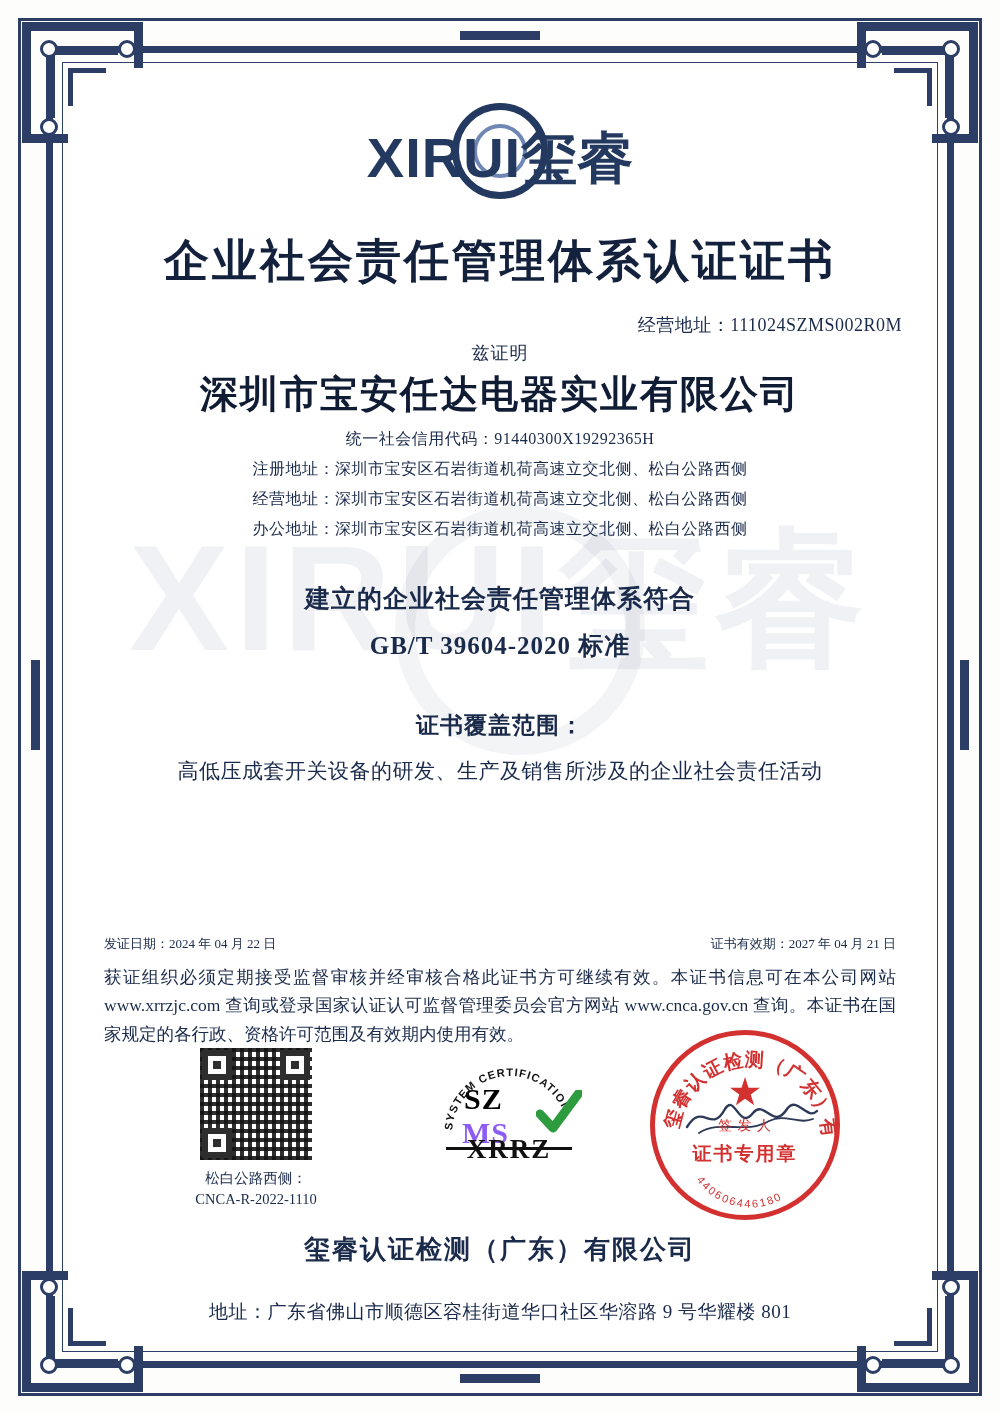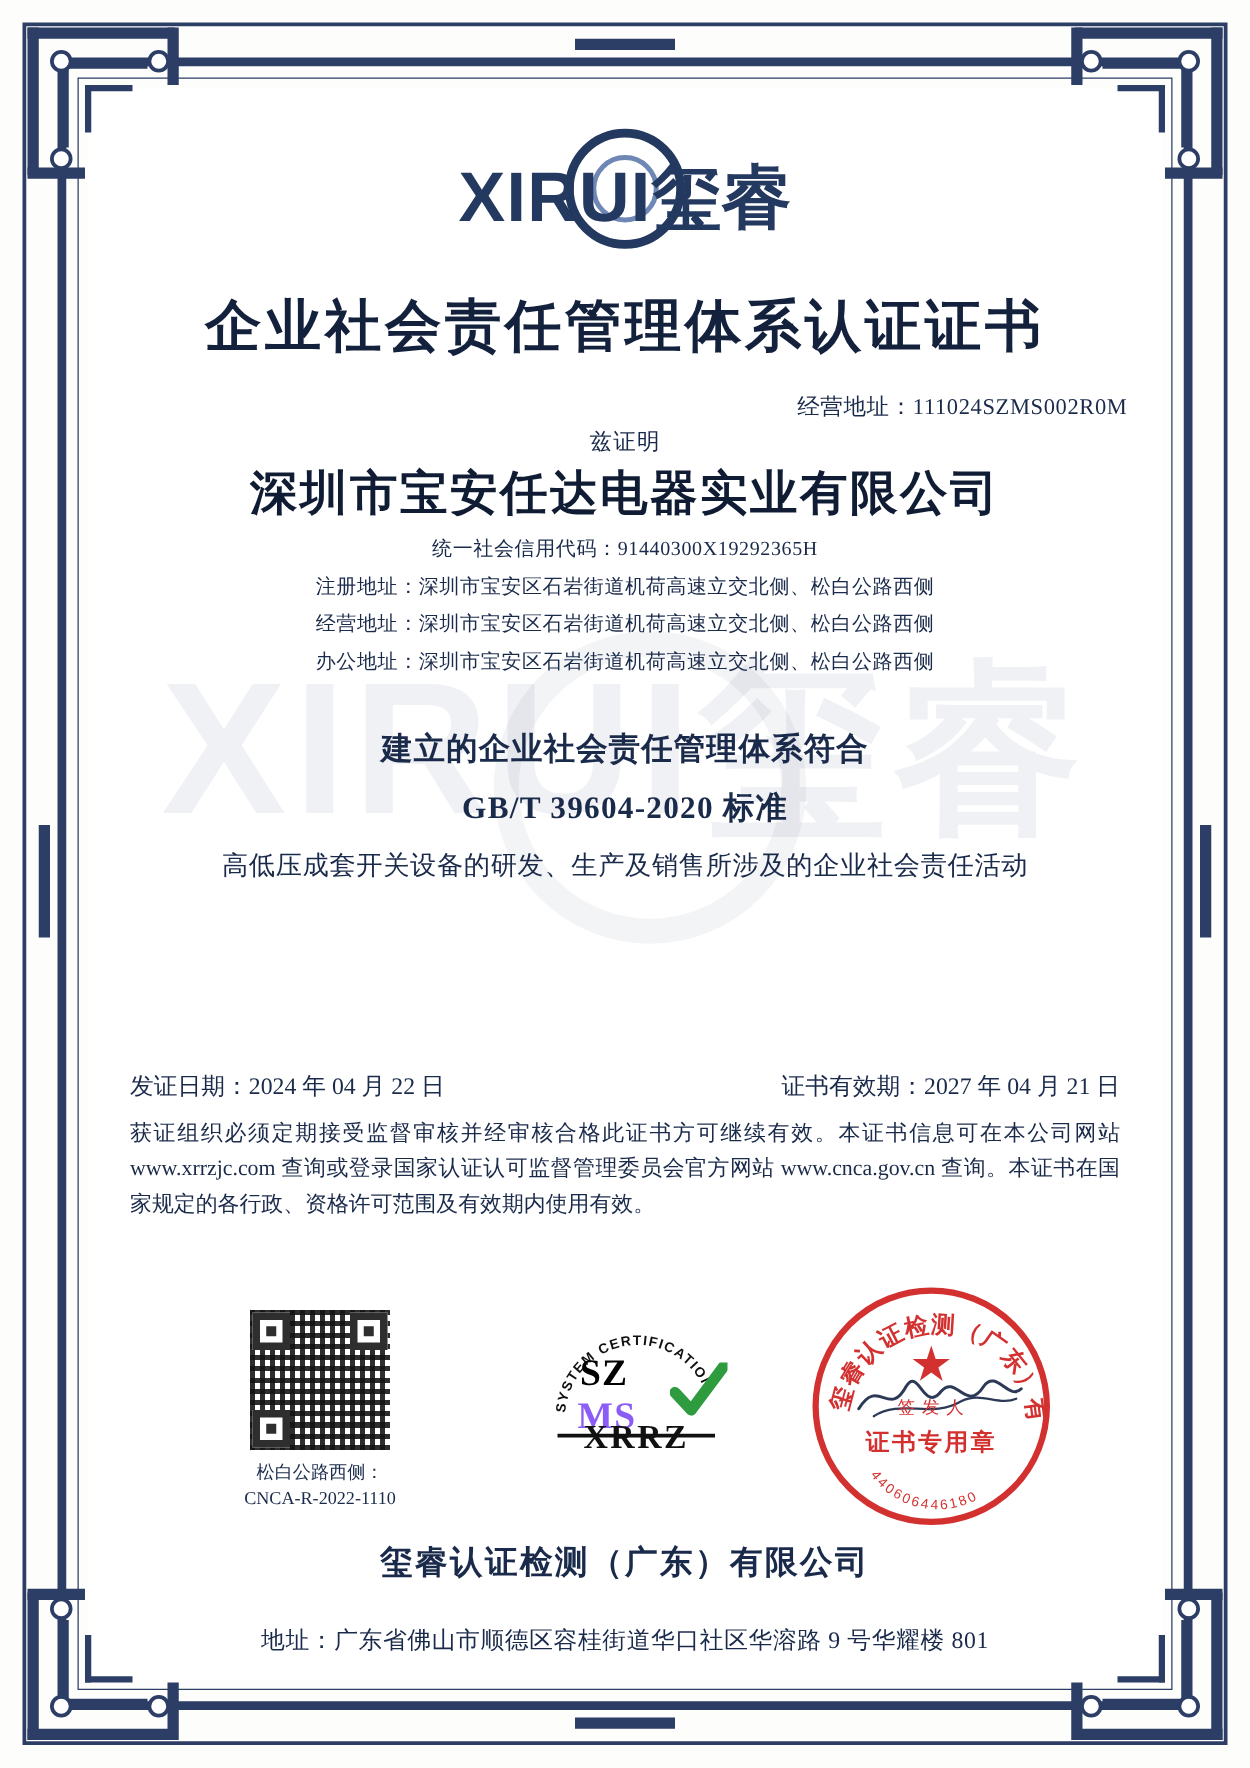--- a/index.html
+++ b/index.html
@@ -222,21 +222,21 @@
     font-size: 21px;
     margin-top: 16px;
     letter-spacing: 0.5px;
   }
 
   
   .dates {
     margin-top: 150px;
     display: flex;
     justify-content: space-between;
-    font-size: 19px;
+    font-size: 13px;
     padding: 0 14px;
   }
   .disclaimer {
     margin-top: 10px;
     font-size: 17.5px;
     line-height: 1.62;
     text-align: justify;
     padding: 0 14px;
   }
 
@@ -515,20 +515,21 @@
     <div class="line-info">统一社会信用代码：91440300X19292365H</div>
     <div class="line-info">注册地址：深圳市宝安区石岩街道机荷高速立交北侧、松白公路西侧</div>
     <div class="line-info">经营地址：深圳市宝安区石岩街道机荷高速立交北侧、松白公路西侧</div>
     <div class="line-info">办公地址：深圳市宝安区石岩街道机荷高速立交北侧、松白公路西侧</div>
 
     <div class="standard-block">
       <div class="standard-1">建立的企业社会责任管理体系符合</div>
       <div class="standard-2">GB/T 39604-2020 标准</div>
     </div>
 
+    <div class="scope-title">证书覆盖范围：</div>
     <div class="scope-text">高低压成套开关设备的研发、生产及销售所涉及的企业社会责任活动</div>
 
     <div class="dates">
       <div>发证日期：2024 年 04 月 22 日</div>
       <div>证书有效期：2027 年 04 月 21 日</div>
     </div>
 
     <div class="disclaimer">获证组织必须定期接受监督审核并经审核合格此证书方可继续有效。本证书信息可在本公司网站 www.xrrzjc.com 查询或登录国家认证认可监督管理委员会官方网站 www.cnca.gov.cn 查询。本证书在国家规定的各行政、资格许可范围及有效期内使用有效。</div>
   </div>
 

